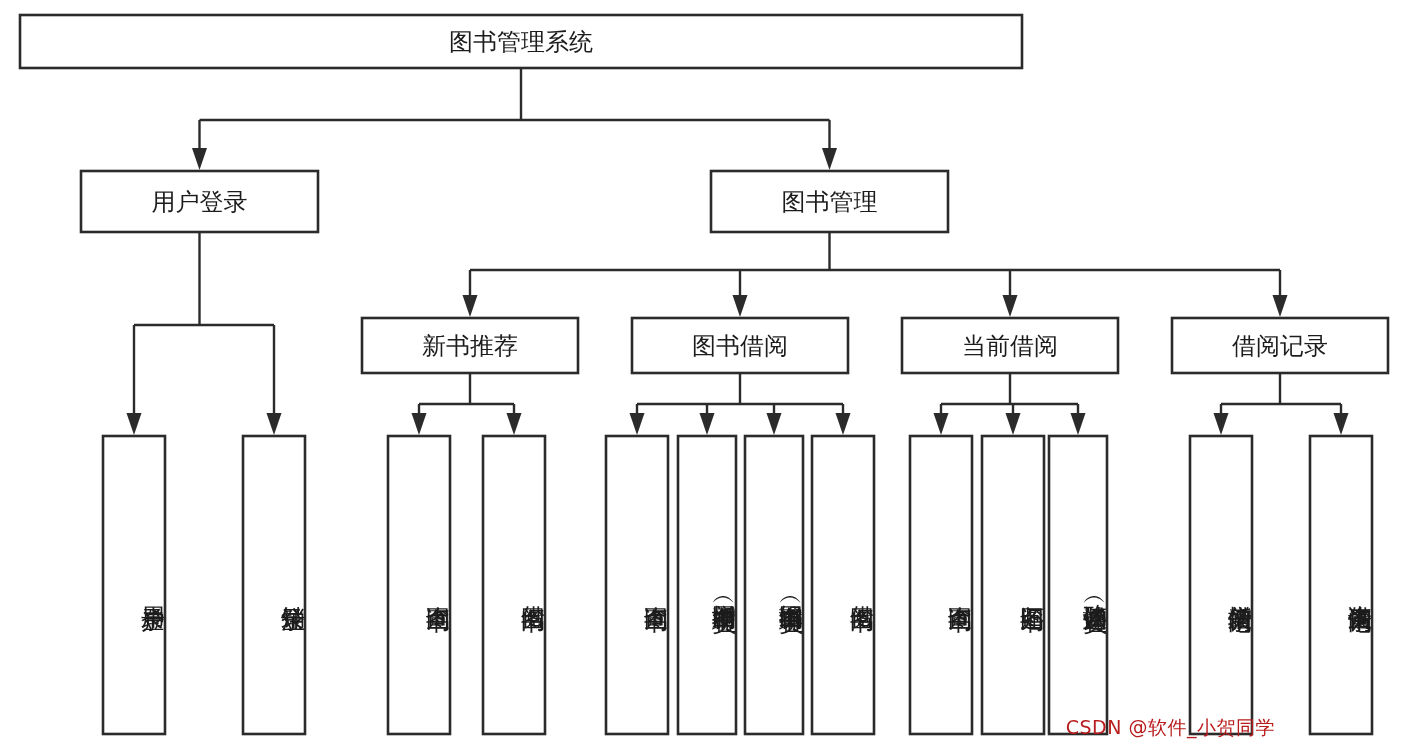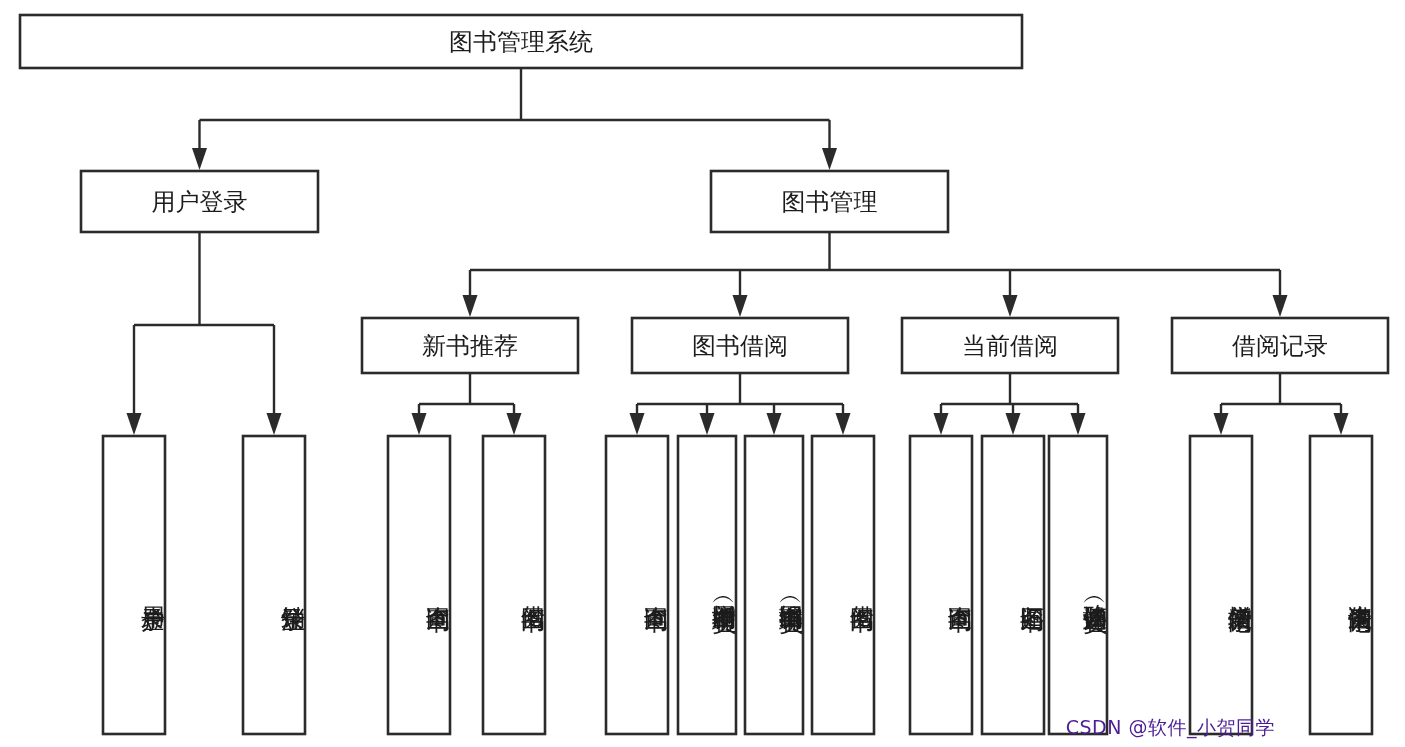--- a/index.html
+++ b/index.html
@@ -59,21 +59,21 @@
     display: flex;
     align-items: flex-start;
     justify-content: center;
     pointer-events: none;
     -webkit-font-feature-settings: "vert";
   }
   .watermark {
     position: absolute;
     right: 12px;
     bottom: 6px;
-    color: #4c1d95;
+    color: #b91c1c;
     font-size: 19px;
     font-family: "DejaVu Sans", "Liberation Sans", sans-serif;
     letter-spacing: 0.5px;
     white-space: nowrap;
   }
 </style>
 </head>
 <body>
 
 <div id="diagram-root">

